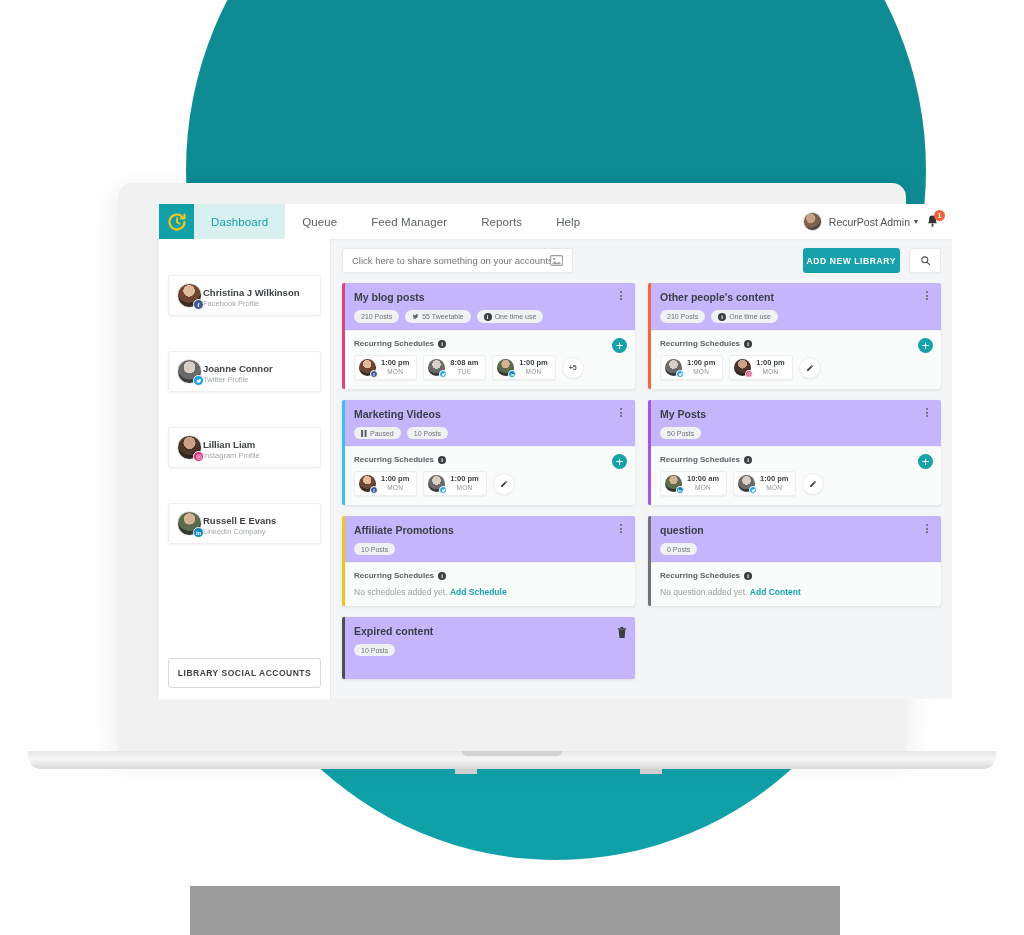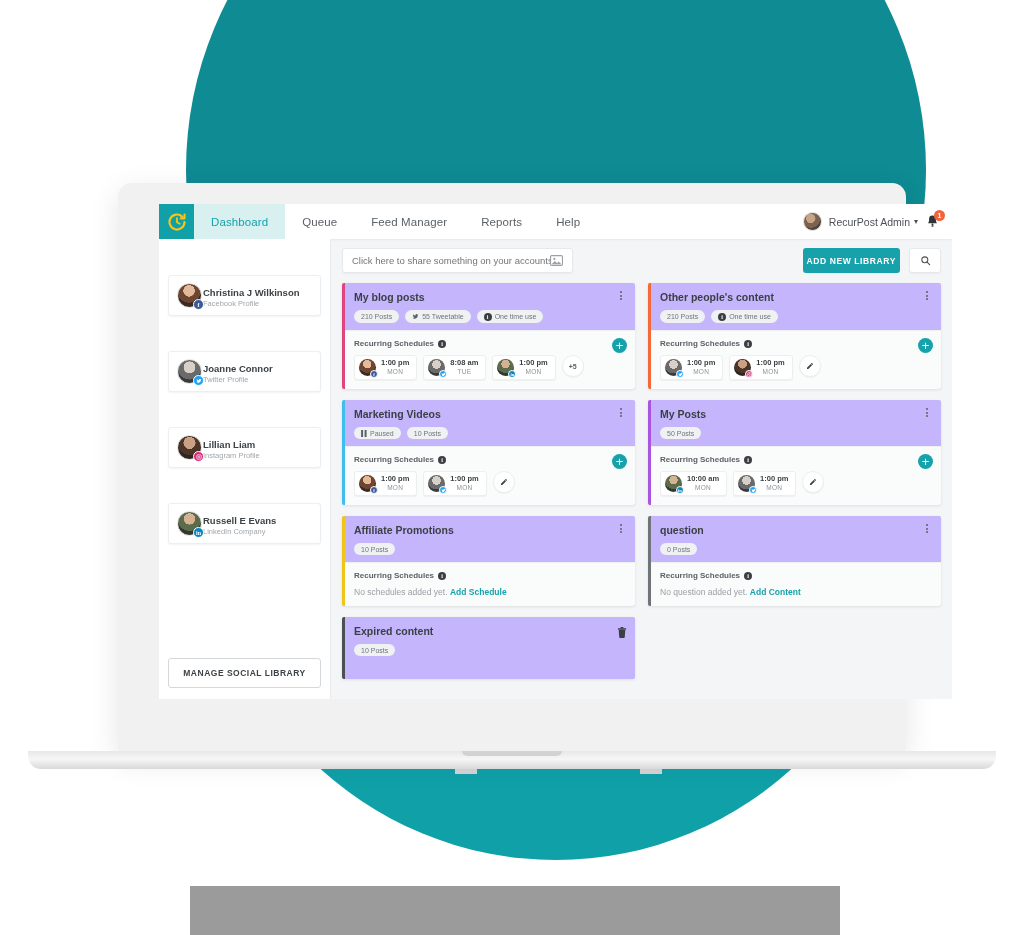--- a/index.html
+++ b/index.html
@@ -277,21 +277,21 @@
     font-size: 8px; color: #5c6166; font-weight: bold;
     display: flex; align-items: center; gap: 4px;
     margin-bottom: 7px;
   }
   .info-dot {
     width: 8px; height: 8px; border-radius: 50%;
     background: #3a3f43; color: #fff;
     font-size: 6px; line-height: 8px; text-align: center;
     font-family: "Liberation Serif", serif; font-weight: bold;
   }
-  .chips { display: flex; gap: 6px; }
+  .chips { display: flex; gap: 6px; align-items: center; }
   .chip {
     background: #fff; border: 1px solid #eceef0; border-radius: 3px;
     padding: 3px 7px 3px 4px;
     display: flex; align-items: center; gap: 5px;
     box-shadow: 0 1px 1px rgba(0,0,0,0.05);
   }
   .chip-av { position: relative; width: 17px; height: 17px; flex-shrink: 0; }
   .chip-av .photo { width: 17px; height: 17px; border-radius: 50%; }
   .chip-av .badge-net { width: 8px; height: 8px; font-size: 4.5px; border-width: 1px; right: -2px; bottom: -2px; }
   .chip-time { line-height: 1.15; }
@@ -435,21 +435,21 @@
           </div>
           <div class="acct-text">
             <div class="acct-name">Russell E Evans</div>
             <div class="acct-type">LinkedIn Company</div>
           </div>
         </div>
 
 
         <div class="sidebar-spacer"></div>
 
-        <div class="manage-btn">MANAGE SOCIAL LIBRARY</div>
+        <div class="manage-btn">LIBRARY SOCIAL ACCOUNTS</div>
       </div>
 
       <div class="main">
 
         <div class="main-top">
           <div class="compose">
             <input type="text" placeholder="Click here to share something on your accounts." style="">
             <svg class="img-icon" viewBox="0 0 24 20">
               <rect x="1" y="1" width="22" height="18" rx="2" fill="none" stroke="#9aa0a5" stroke-width="2"></rect>
               <circle cx="8" cy="7" r="2" fill="#9aa0a5"></circle>

